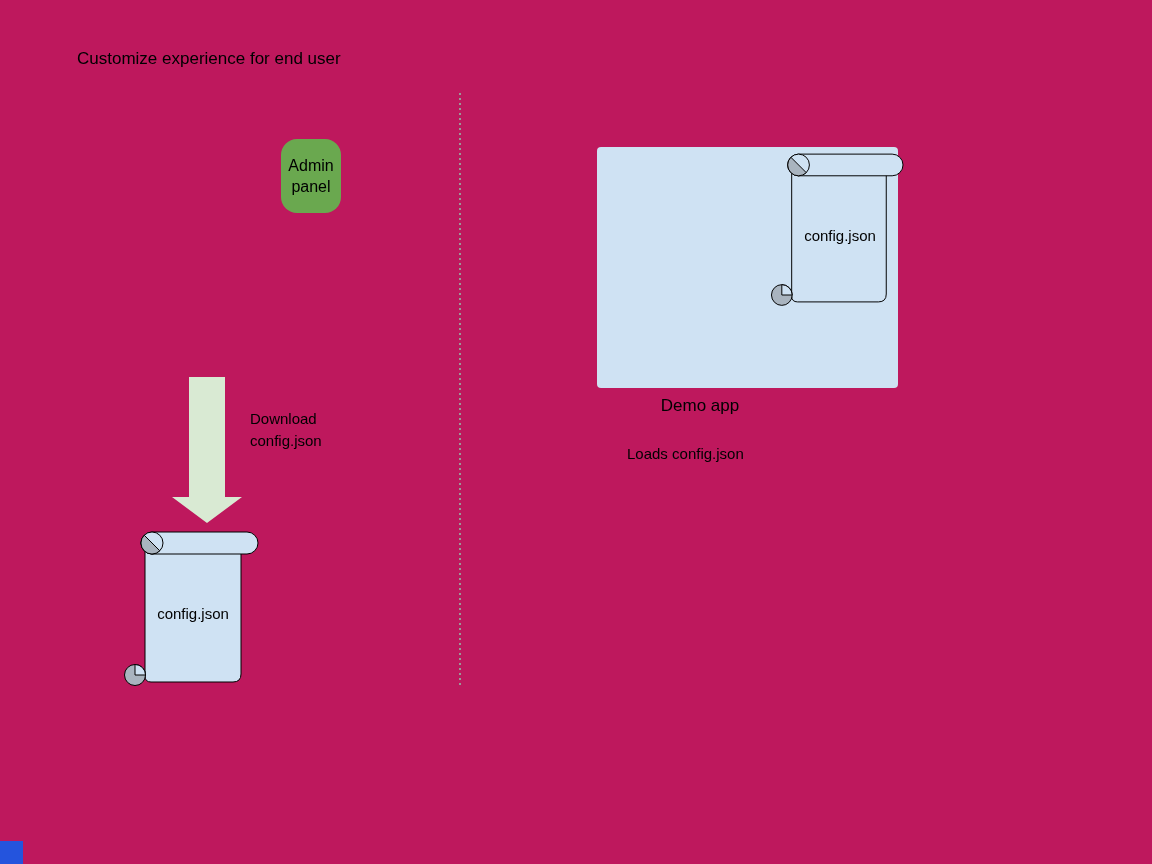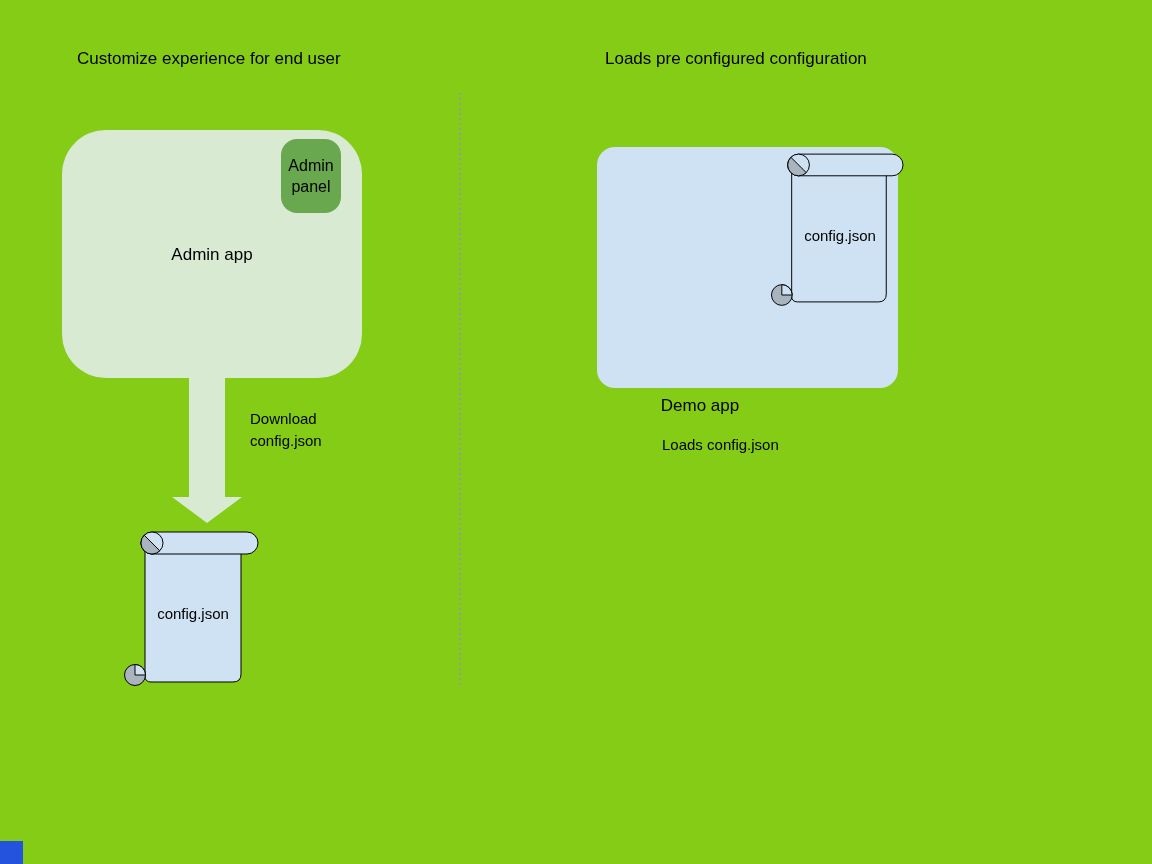--- a/index.html
+++ b/index.html
@@ -1,17 +1,17 @@
 <!DOCTYPE html>
 <html style="--admin_app_fill: #d9ead3; --admin_panel_fill: #6aa84f; --arrow_fill: #d9ead3; --demo_app_fill: #cfe2f3; --scroll_fill: #cfe2f3; --curl_gray: #a9b4bf; --outline: #000000; --divider_gray: #999999; --corner_square: #2454dd;"><head>
 <meta charset="utf-8">
 <style>
   html,body{margin:0;padding:0;background:#ffffff;}
   .canvas{
-    position:relative;width:1152px;height:864px;background:#84cc16;overflow:hidden;
+    position:relative;width:1152px;height:864px;background:#be185d;overflow:hidden;
     font-family:"Liberation Sans", sans-serif;color:#000;
   }
   .abs{position:absolute;}
   .title{font-size:17px;line-height:20px;white-space:nowrap;}
   .label{font-size:17px;line-height:21px;}
   .caption{font-size:15px;line-height:22px;white-space:nowrap;}
 
   .admin-app{
     left:62px;top:130px;width:300px;height:248px;border-radius:44px;
     background:var(--admin_app_fill);
@@ -21,28 +21,28 @@
     left:281px;top:139px;width:60px;height:74px;border-radius:16px;
     background:var(--admin_panel_fill);
     display:flex;align-items:center;justify-content:center;
     text-align:center;font-size:16px;line-height:21px;
   }
   .arrow-svg{left:167px;top:377px;}
   .f-arrow{fill:var(--arrow_fill);}
   .download-caption{left:250px;top:408px;}
 
   .demo-app{
-    left:597px;top:147px;width:301px;height:241px;border-radius:18px;
+    left:597px;top:147px;width:301px;height:241px;border-radius:4px;
     background:var(--demo_app_fill);
   }
   .demo-label{
     position:absolute;left:20px;top:248px;width:166px;text-align:center;
     font-size:17px;line-height:21px;
   }
-  .loads-caption{left:627px;top:434px;margin-left:35px;}
+  .loads-caption{left:627px;top:443px;}
 
   .scroll{position:absolute;}
   .scroll svg{display:block;}
   .f-blue{fill:var(--scroll_fill);stroke:var(--outline);stroke-width:1;}
   .f-gray{fill:var(--curl_gray);stroke:var(--outline);stroke-width:1;}
   .scroll-label{
     position:absolute;left:22px;top:75px;width:96px;text-align:center;
     font-size:15px;line-height:18px;
   }
   .scroll-left{left:123px;top:530px;width:136px;height:156px;}
@@ -56,23 +56,20 @@
     left:0;top:841px;width:23px;height:23px;background:var(--corner_square);
   }
 </style>
 </head>
 <body>
 
 <div class="canvas">
 
   <div class="abs title" style="left:77px;top:49px;">Customize experience for end user</div>
 
-  <div class="abs admin-app">
-    <span class="label">Admin app</span>
-  </div>
 
   <div class="abs admin-panel">
     <span>Admin panel</span>
   </div>
 
   <svg class="abs arrow-svg" width="80" height="147" viewBox="0 0 80 147">
     <polygon class="f-arrow" points="22,0 58,0 58,120 75,120 40,146 5,120 22,120"></polygon>
   </svg>
 
   <div class="abs caption download-caption">
@@ -87,21 +84,20 @@
       <path class="f-blue" d="M12,145 V134.5 A10.5,10.5 0 0 1 22.5,145 Z"></path>
       <rect class="f-blue" x="18" y="2" width="117" height="22" rx="11"></rect>
       <circle class="f-blue" cx="29" cy="13" r="11"></circle>
       <path class="f-gray" d="M21.2,5.2 A11,11 0 1 0 36.8,20.8 Z"></path>
     </svg>
     <div class="scroll-label">config.json</div>
   </div>
 
   <div class="abs divider"></div>
 
-  <div class="abs title" style="left:605px;top:49px;">Loads pre configured configuration</div>
 
   <div class="abs demo-app">
     <div class="demo-label">Demo app</div>
   </div>
 
   <div class="scroll scroll-right">
     <svg width="134" height="154" viewBox="0 0 136 156">
       <path class="f-blue" d="M22,12 V146 Q22,152 28,152 H110 Q118,152 118,144 V12 Z"></path>
       <circle class="f-gray" cx="12" cy="145" r="10.5"></circle>
       <path class="f-blue" d="M12,145 V134.5 A10.5,10.5 0 0 1 22.5,145 Z"></path>

